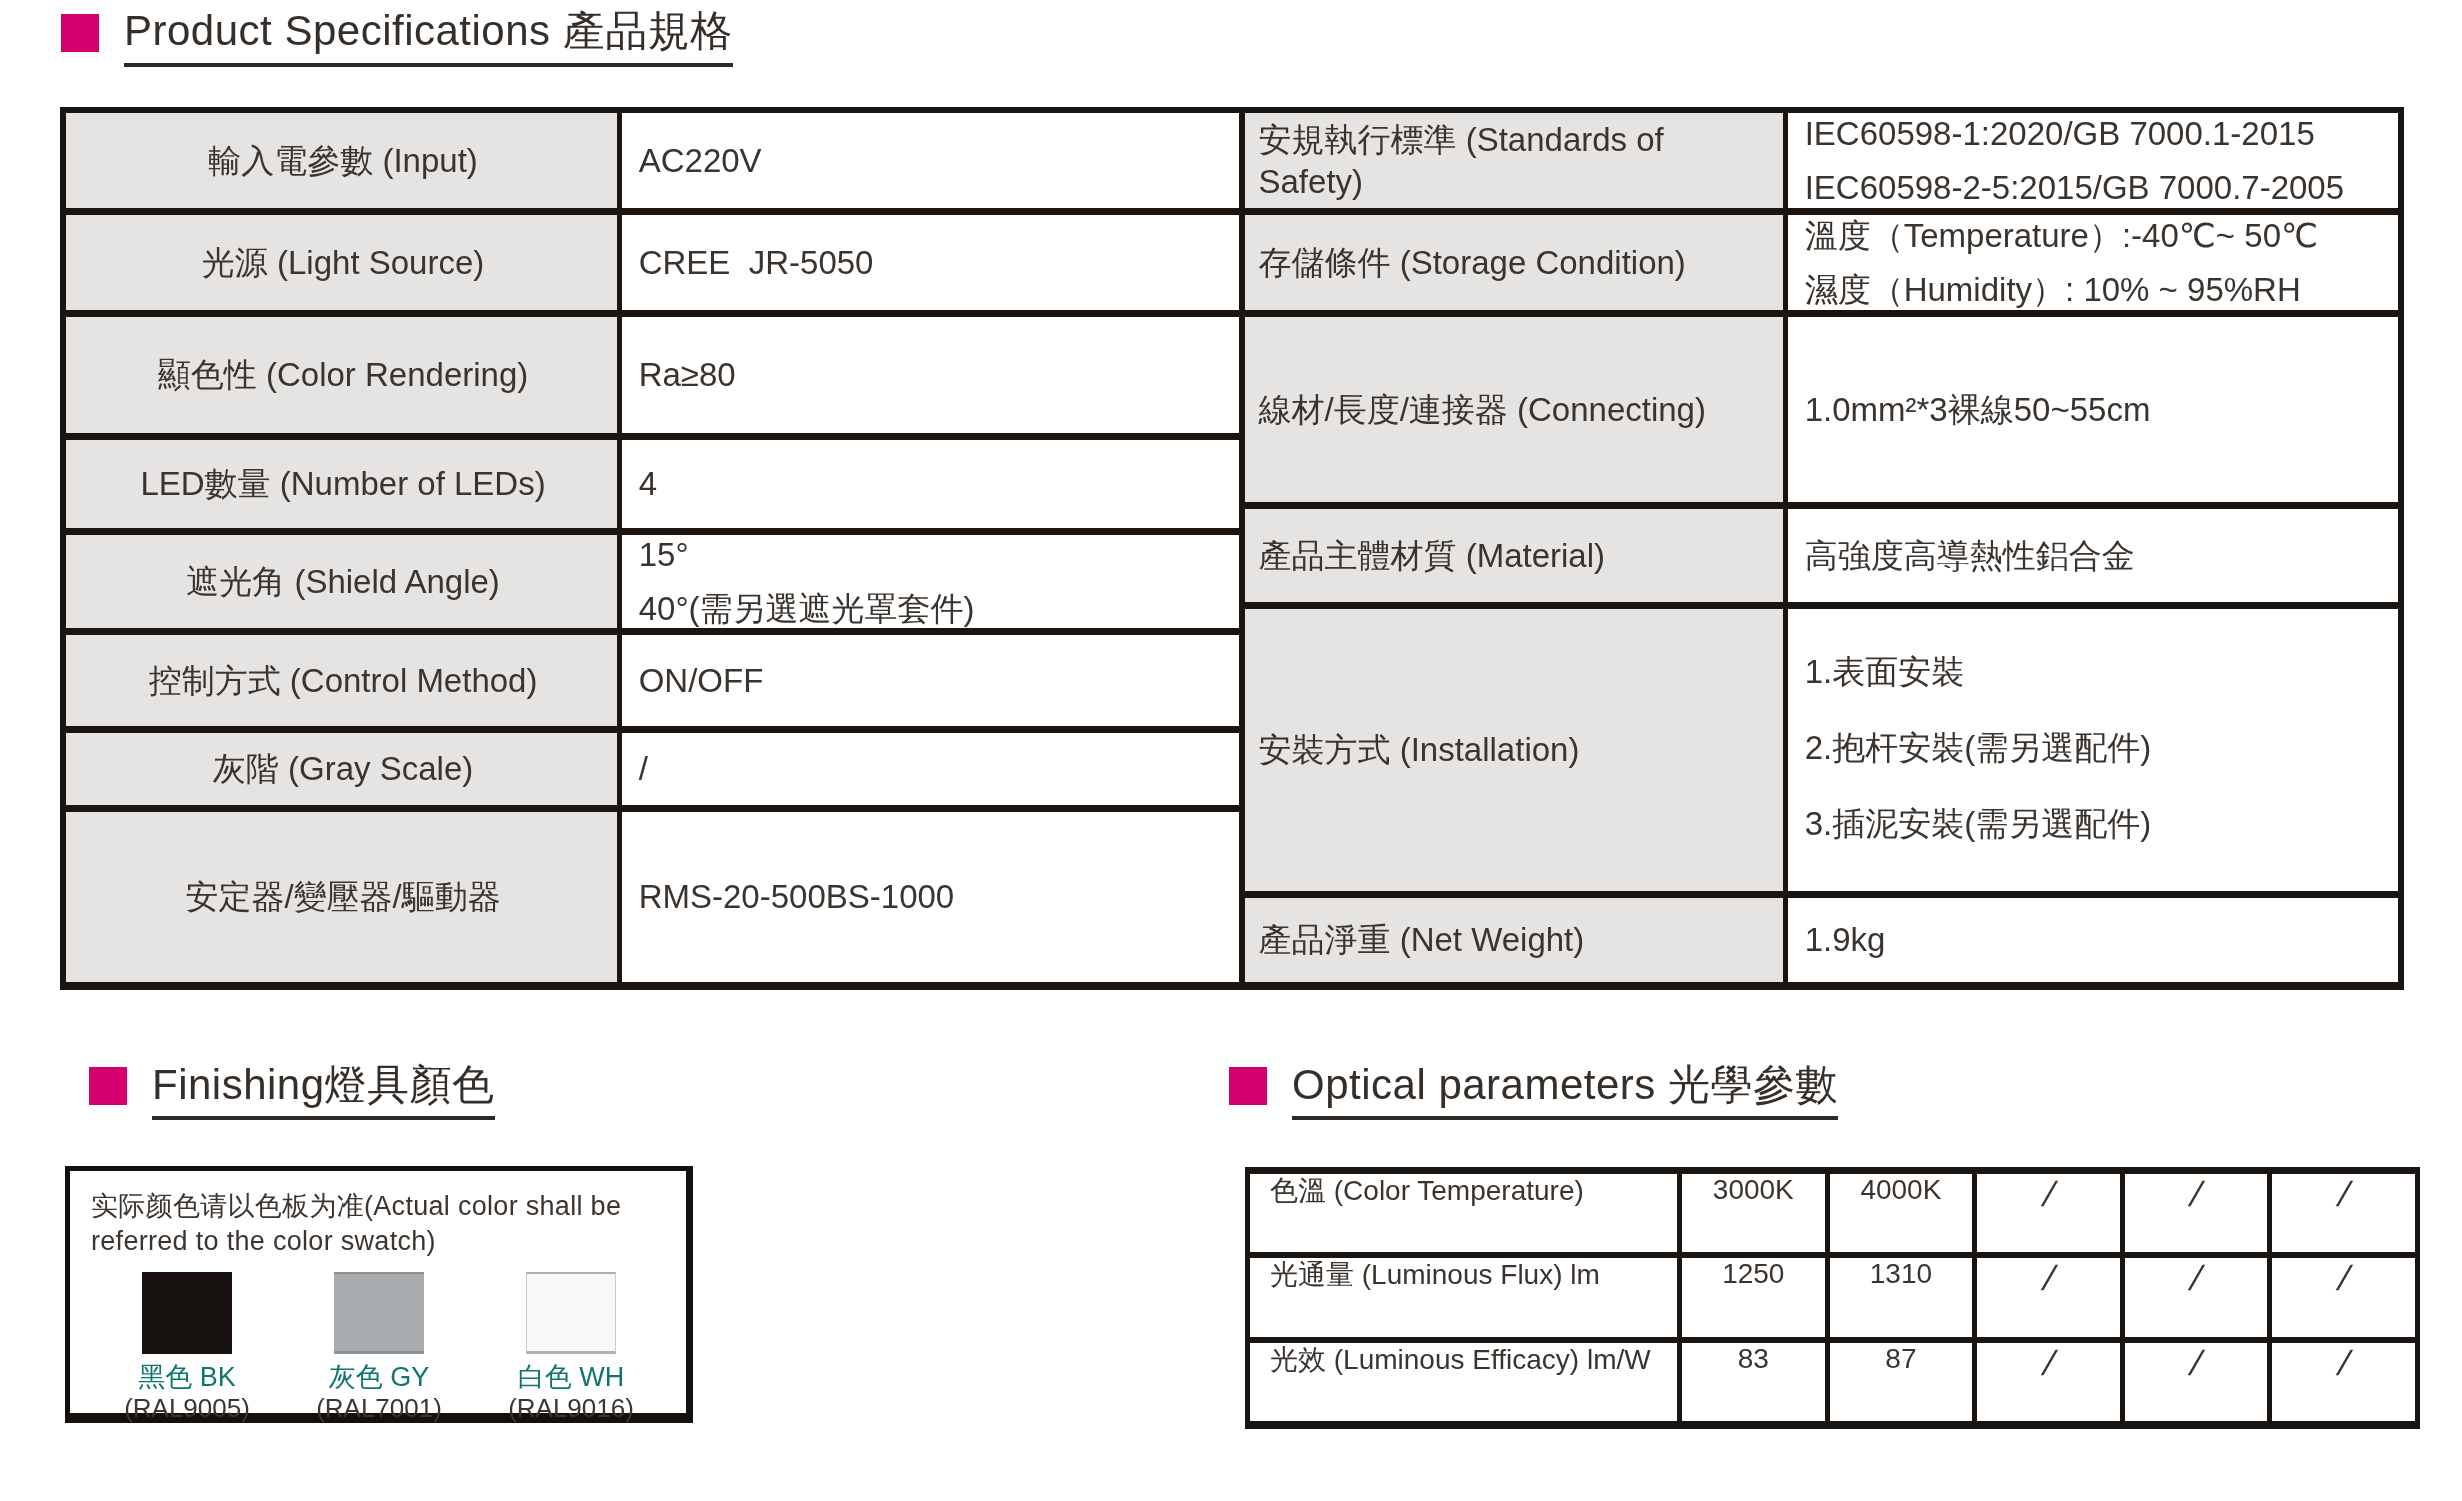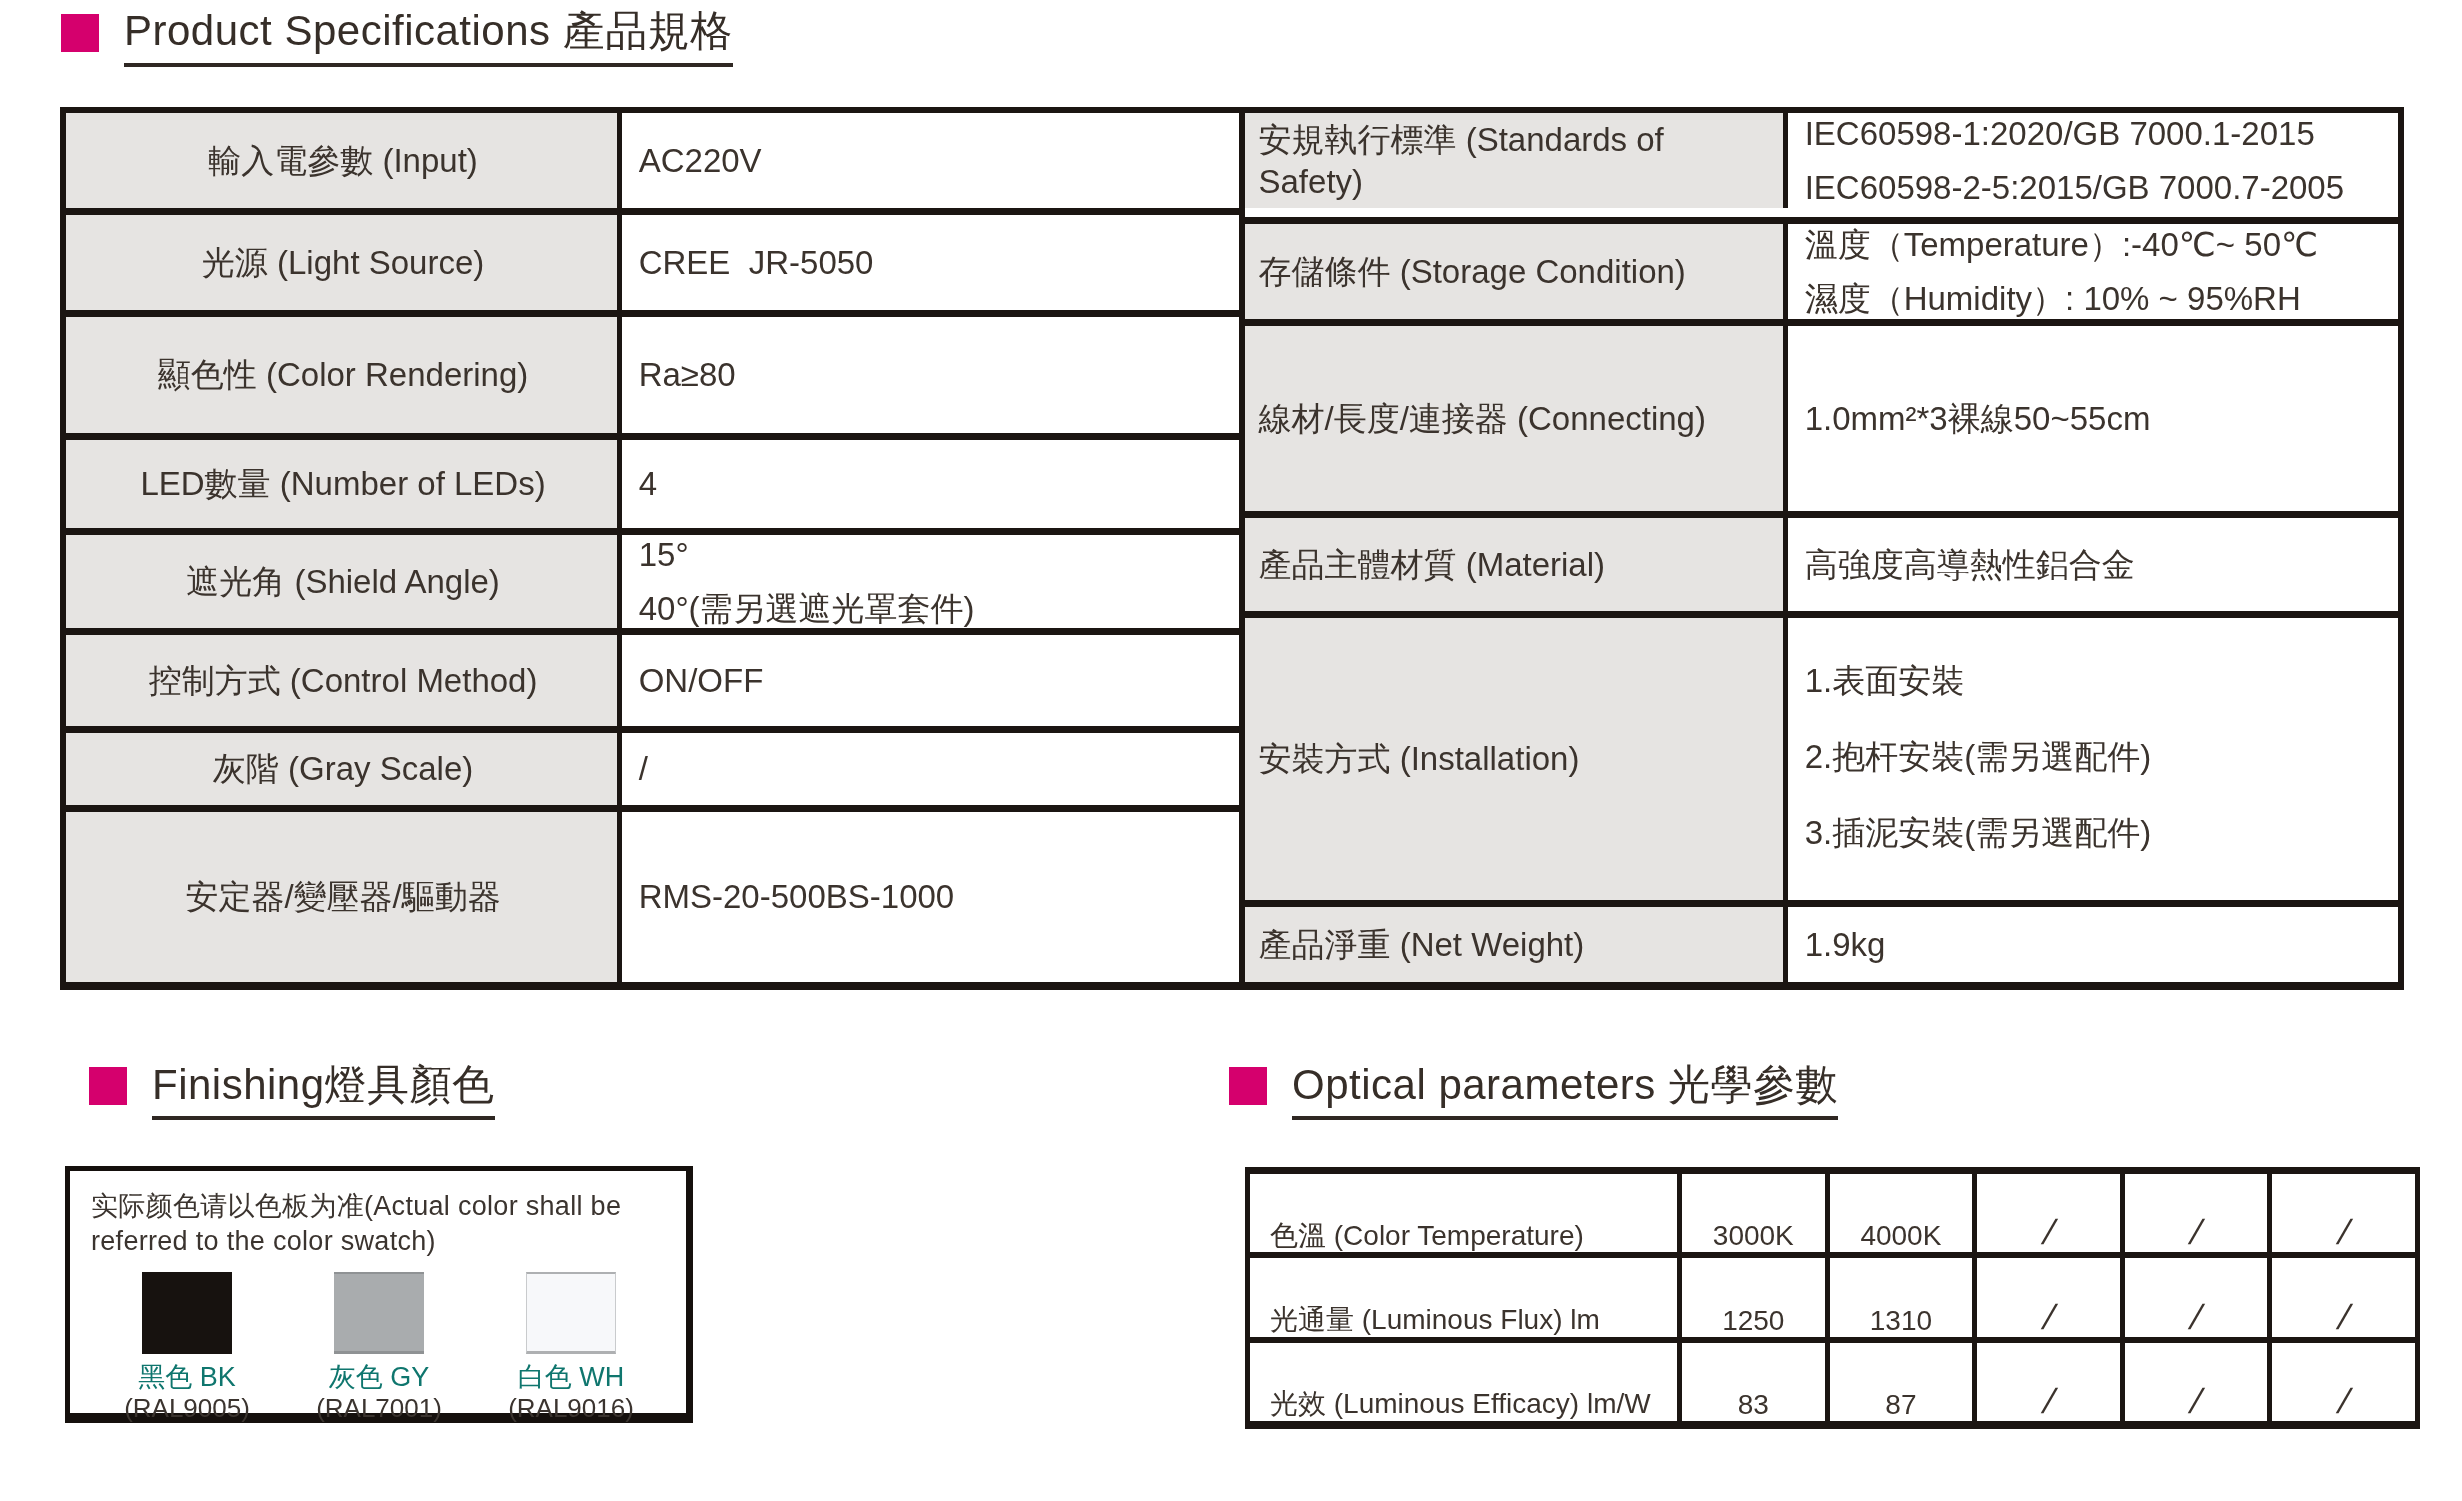--- a/index.html
+++ b/index.html
@@ -37,21 +37,21 @@
   .half .srow:first-child {border-top:none;}
   .half.l .srow:nth-child(1){height:95px;}
   .half.l .srow:nth-child(2){height:102px;}
   .half.l .srow:nth-child(3){height:123px;}
   .half.l .srow:nth-child(4){height:95px;}
   .half.l .srow:nth-child(5){height:100px;}
   .half.l .srow:nth-child(6){height:98px;}
   .half.l .srow:nth-child(7){height:79px;}
   .half.l .srow:nth-child(8){flex:1;}
   .half.r .srow:nth-child(1){height:95px;}
-  .half.r .srow:nth-child(2){height:102px;margin-top:9px;}
+  .half.r .srow:nth-child(2){height:102px;}
   .half.r .srow:nth-child(3){height:192px;}
   .half.r .srow:nth-child(4){height:100px;}
   .half.r .srow:nth-child(5){height:289px;}
   .half.r .srow:nth-child(6){flex:1;}
   .cell {
     box-sizing:border-box; display:flex; flex-direction:column;
     justify-content:center; font-size:33px; line-height:1.25;
   }
   .cell.label {background:#e6e4e2; border-right:5.2px solid #1b1512; padding:4.2px 10.4px 4.2px 13.5px; flex:none;}
   .half.l .cell.label {width:556px;align-items:center;}
@@ -81,21 +81,21 @@
 
   
   .opt-table {
     position:absolute; left:1245px; top:1167px; width:1175px; height:262px;
     box-sizing:border-box; background:#ffffff;
     border:5.2px solid #1b1512; border-top-width:7.3px; border-bottom-width:8.3px;
     display:flex; flex-direction:column;
   }
   .orow {flex:1; display:flex; box-sizing:border-box; border-top:6.3px solid #1b1512;}
   .orow:first-child {border-top:none;}
-  .ocell {box-sizing:border-box; display:flex; align-items:flex-end;}
+  .ocell {box-sizing:border-box; display:flex; align-items:flex-start;}
   .ocell.label {width:427px; flex:none; padding-left:20px; padding-right:5.2px; font-size:28px; line-height:1.2;}
   .ocell.val {flex:1; border-left:5.2px solid #1b1512; justify-content:center; font-size:28px;}
   .ocell.val .slashy {font-size:35px; font-style:italic; transform:skewX(-6deg);}
 </style>
 </head>
 <body>
 
 <div class="page">
 
   <div class="sec-title" id="title-product">

